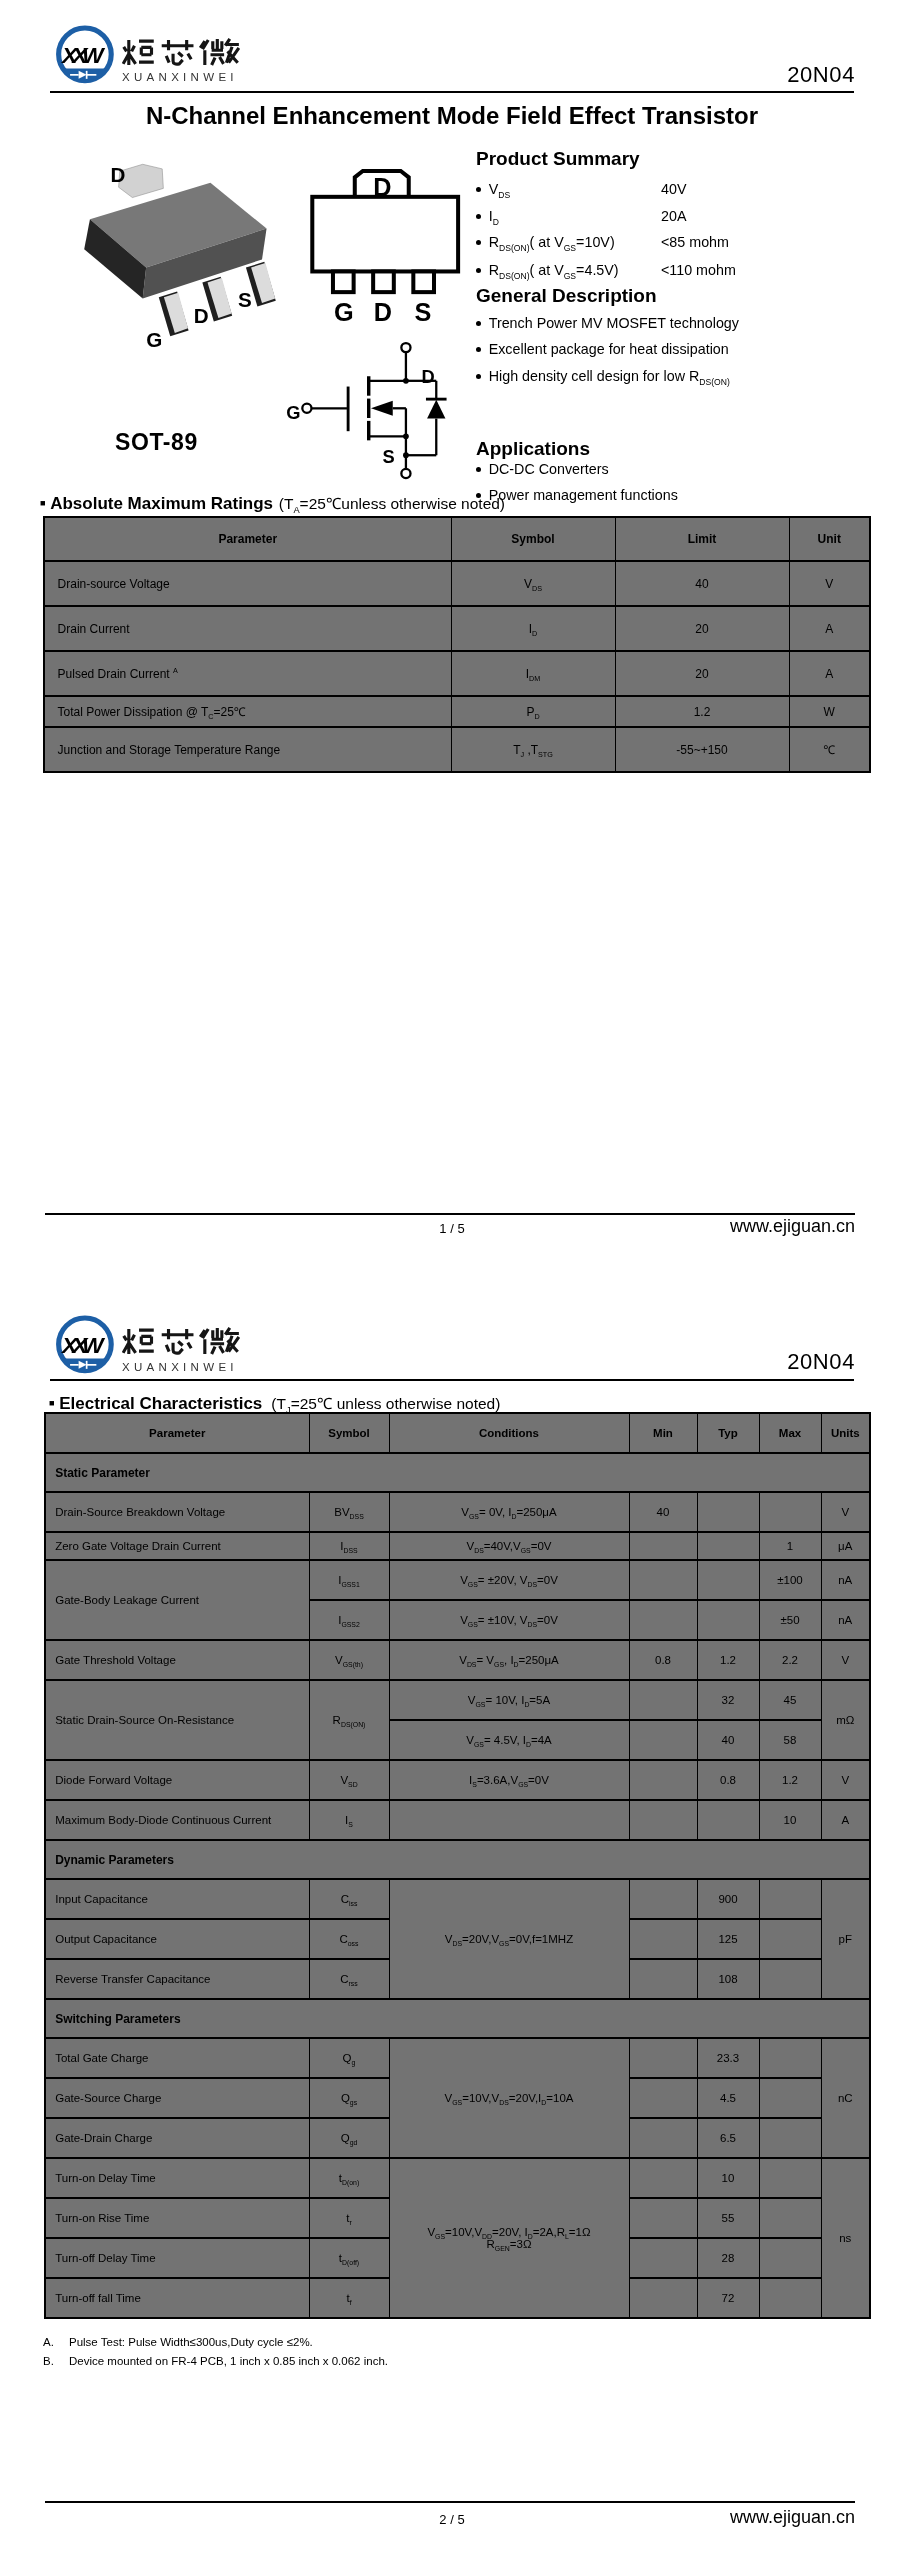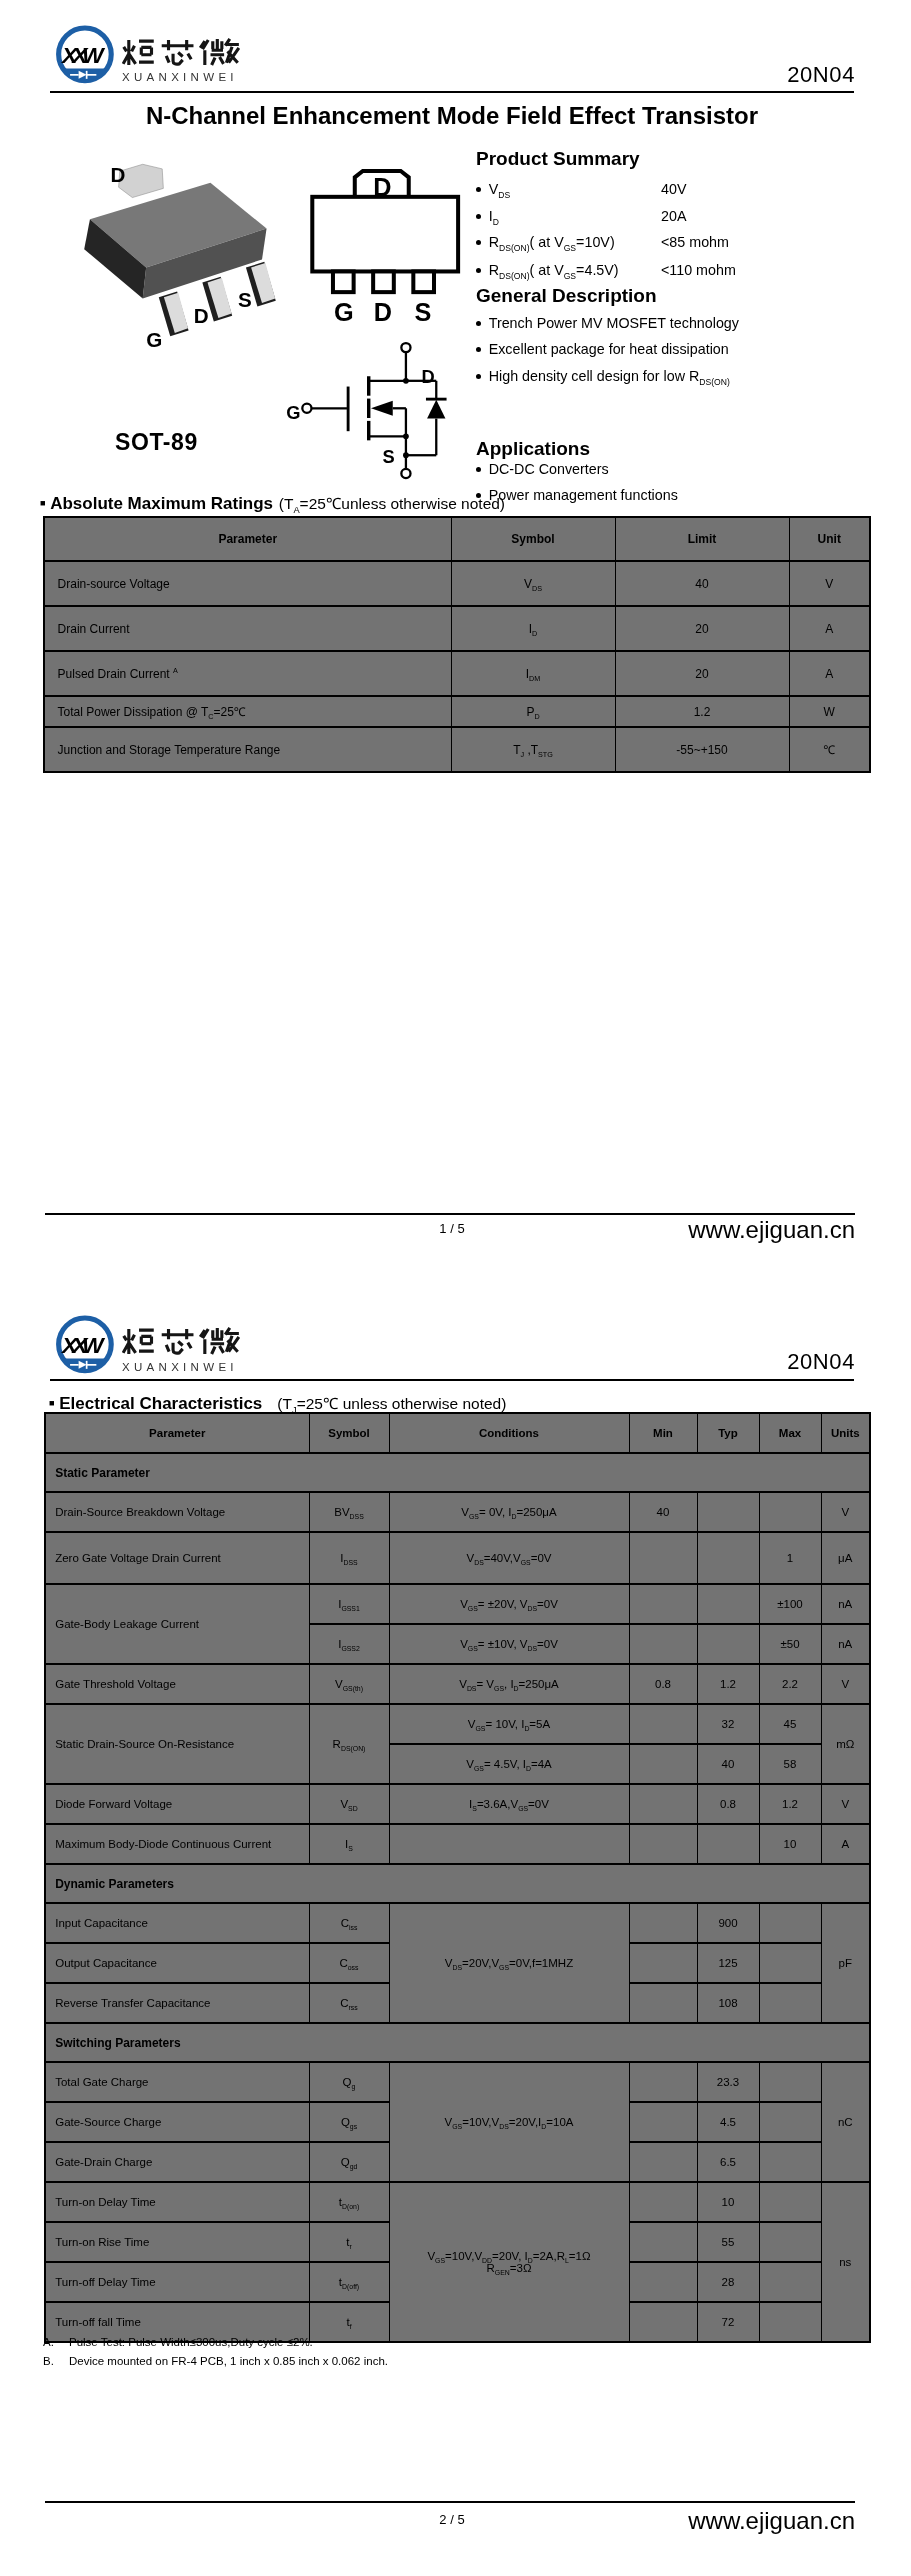--- a/index.html
+++ b/index.html
@@ -27,21 +27,21 @@
   .dt th{font-weight:bold;font-size:12px}
   .dt td.pl{text-align:left;padding-left:12.6px}
   .t2 th,.t2 td{font-size:11.5px}
   .t2 td.pl{padding-left:9.2px}
   .sectionrow td{text-align:left;font-weight:bold;padding-left:9.2px;font-size:12px}
   sub{font-size:60%;line-height:0}
   sup{font-size:60%;line-height:0}
   .note-line{position:absolute;font-size:11.5px;white-space:nowrap}
   .note-line .nm{display:inline-block;width:26px}
   .pagenum{position:absolute;left:50px;width:804px;text-align:center;font-size:13px}
-  .site{position:absolute;right:57px;font-size:24px;text-align:center}
+  .site{position:absolute;right:57px;font-size:18px;text-align:center}
   svg text{font-family:"Liberation Sans",sans-serif;font-weight:bold;fill:#000}
 </style>
 </head>
 <body>
 
 <div id="doc">
 
   <svg class="abs" style="left:55px;top:24px" width="61" height="64" viewBox="0 0 106 112">
     <circle cx="52" cy="53" r="46" fill="#fff" stroke="#1d5fa6" stroke-width="9"></circle>
     <path d="M13.4 78 A46 46 0 0 0 90.6 78 Z" fill="#1d5fa6"></path>
@@ -253,21 +253,21 @@
       <path d="M160 8 V22 M168 4 V24 M176 8 V22 M158 24 H178 M156 32 H180 M164 37 L158 50 M172 36 L179 48"></path>
       <path d="M190 4 L182 16 M184 14 H206 M194 18 L184 46 M186 26 L204 46 M206 20 L188 46"></path>
     </g>
   </svg>
   <span class="sr">烜芯微</span>
   <div class="logo-en" style="left:122px;top:1361px">XUANXINWEI</div>
   <div class="part" style="top:1349px">20N04</div>
   <div class="rule" style="top:1379px"></div>
 
   <div class="secline" style="left:49px;top:1392px">
-    <span class="marker">■</span><span style="margin-right:15px">Electrical Characteristics</span><span class="note">(T<sub>J</sub>=25℃ unless otherwise noted)</span>
+    <span class="marker">■</span><span style="margin-right:9px">Electrical Characteristics</span><span class="note">(T<sub>J</sub>=25℃ unless otherwise noted)</span>
   </div>
 
   <table class="dt t2" style="left:44px;top:1412px;width:825px">
     <colgroup>
         <col style="width:264px">
         <col style="width:80px">
         <col style="width:240px">
         <col style="width:68px">
         <col style="width:62px">
         <col style="width:62px">
@@ -290,21 +290,21 @@
       </tr>
       <tr style="height:40px">
         <td class="pl">Drain-Source Breakdown Voltage</td>
         <td>BV<sub>DSS</sub></td>
         <td>V<sub>GS</sub>= 0V, I<sub>D</sub>=250μA</td>
         <td>40</td>
         <td></td>
         <td></td>
         <td>V</td>
       </tr>
-      <tr style="height:52px">
+      <tr style="height:28px">
         <td class="pl">Zero Gate Voltage Drain Current</td>
         <td>I<sub>DSS</sub></td>
         <td>V<sub>DS</sub>=40V,V<sub>GS</sub>=0V</td>
         <td></td>
         <td></td>
         <td>1</td>
         <td>μA</td>
       </tr>
       <tr style="height:40px">
         <td class="pl" rowspan="2">Gate-Body Leakage Current</td>

